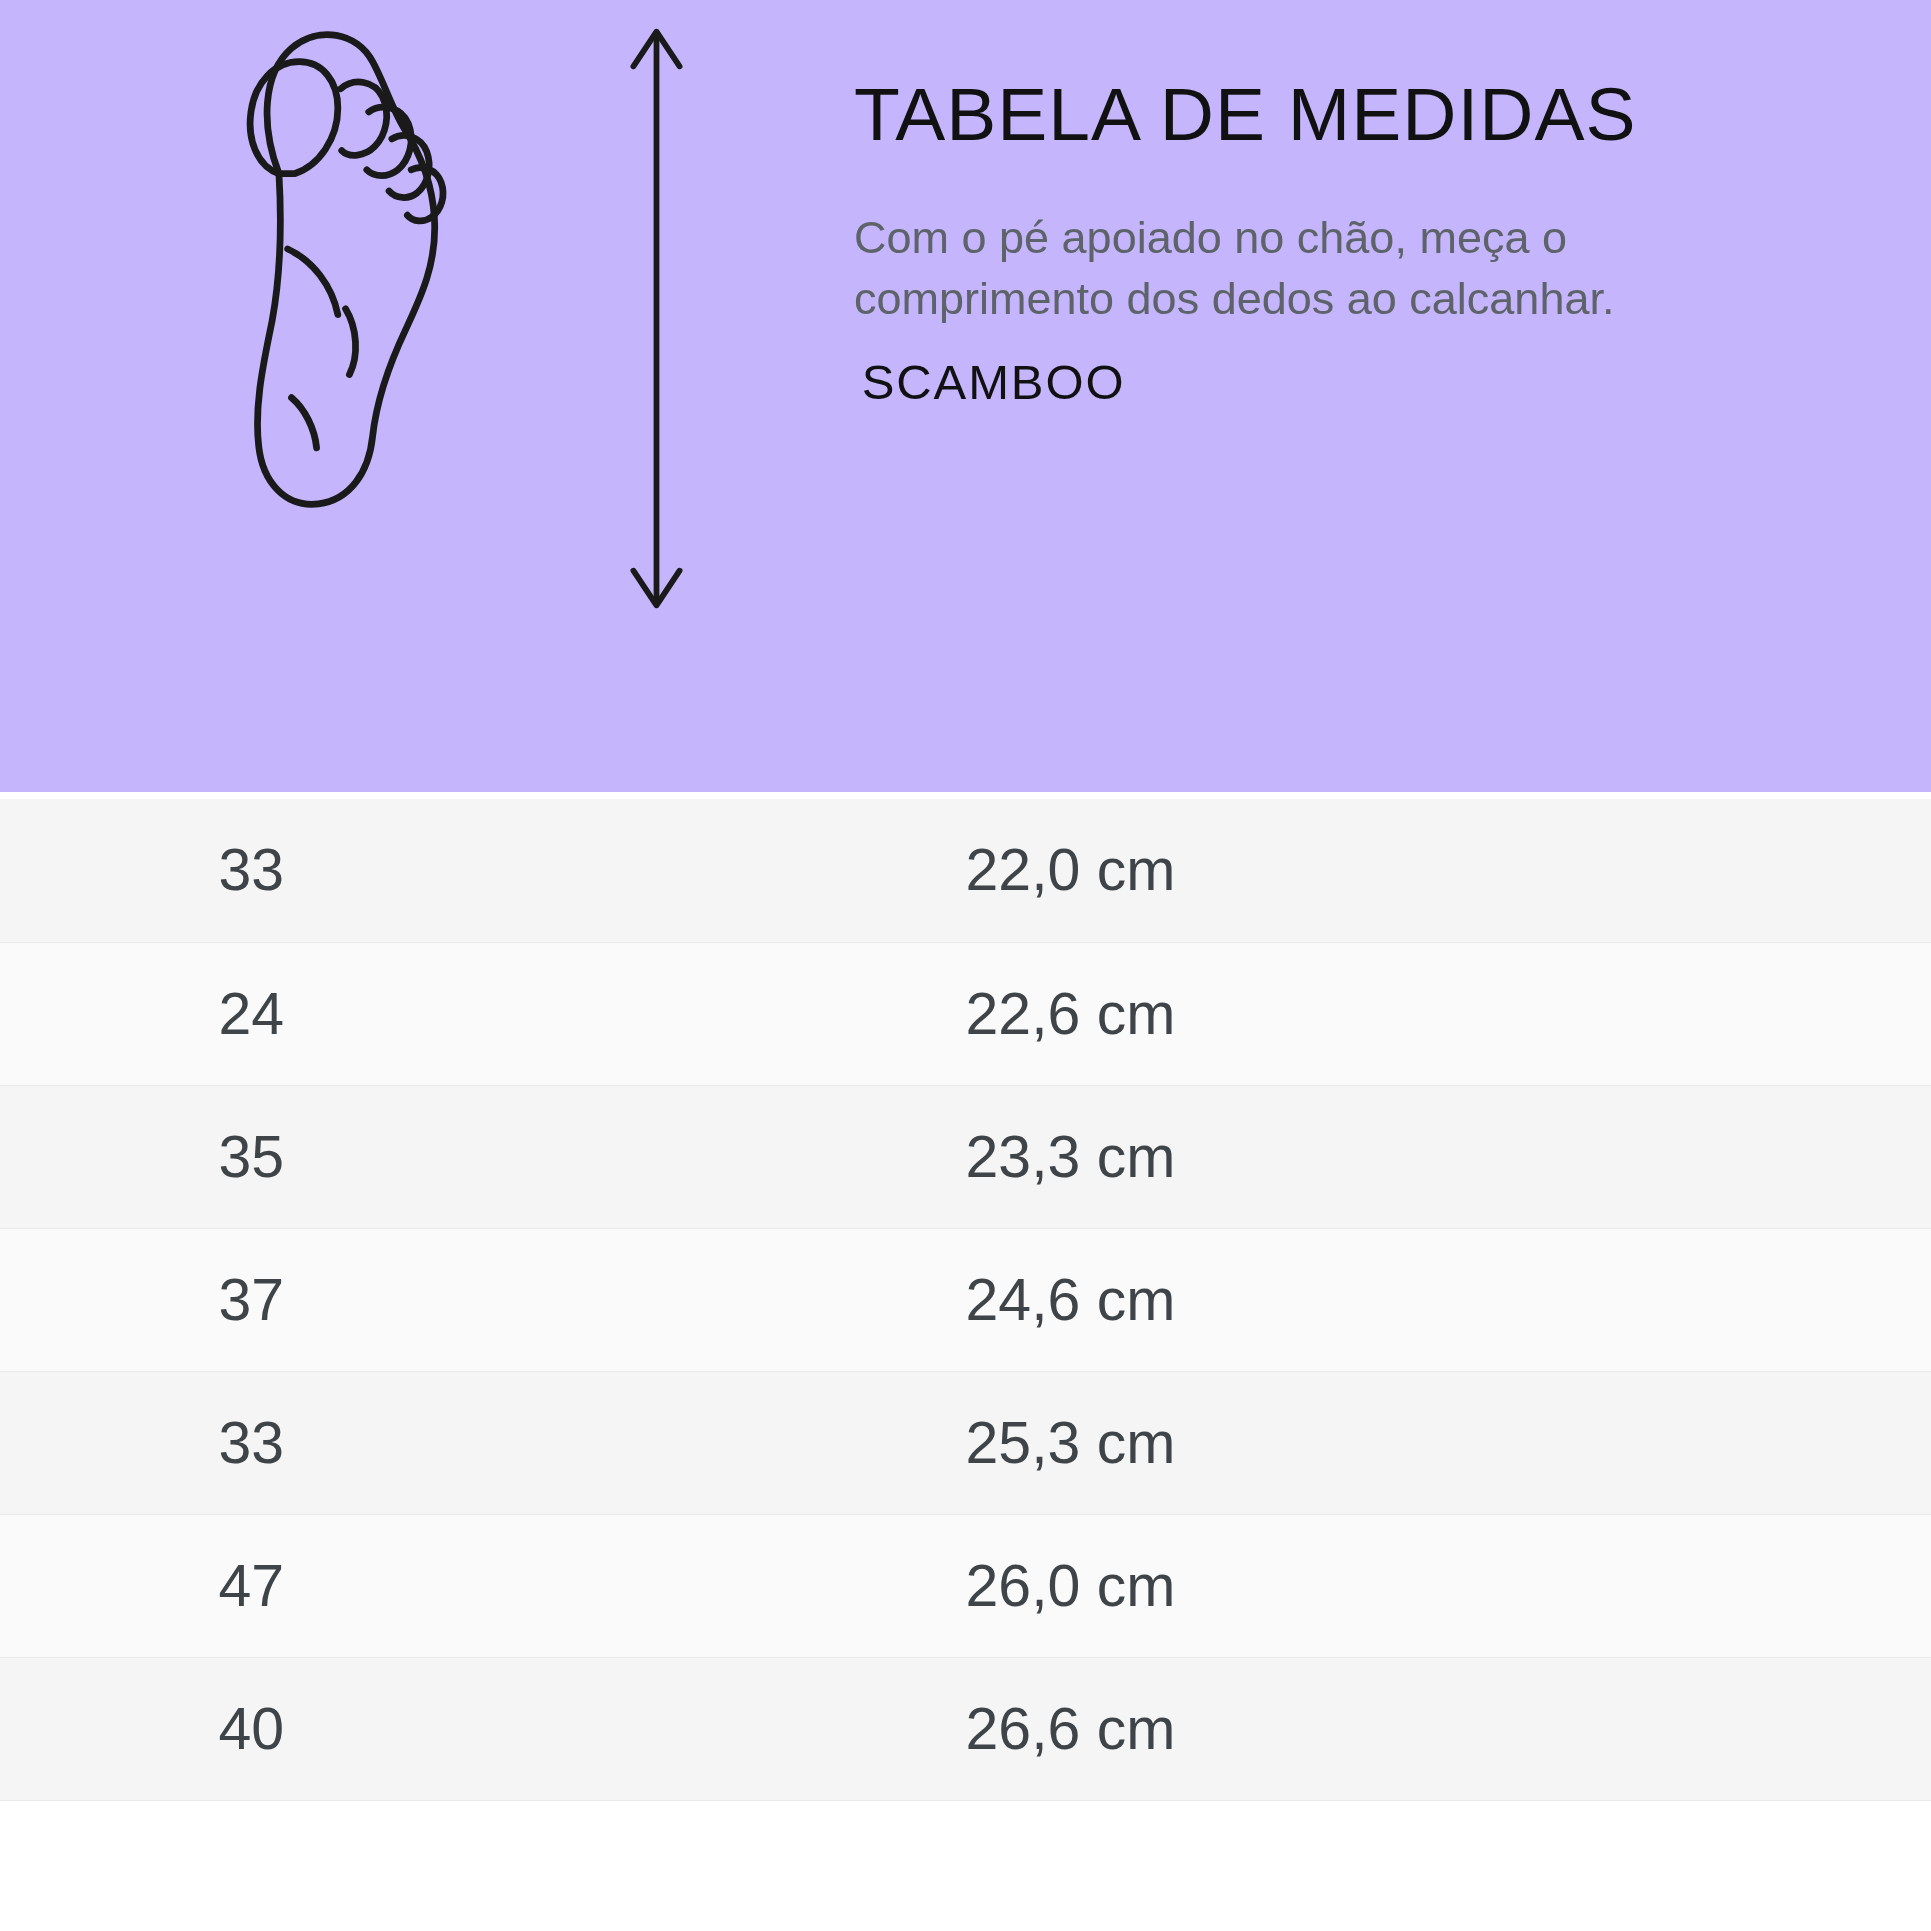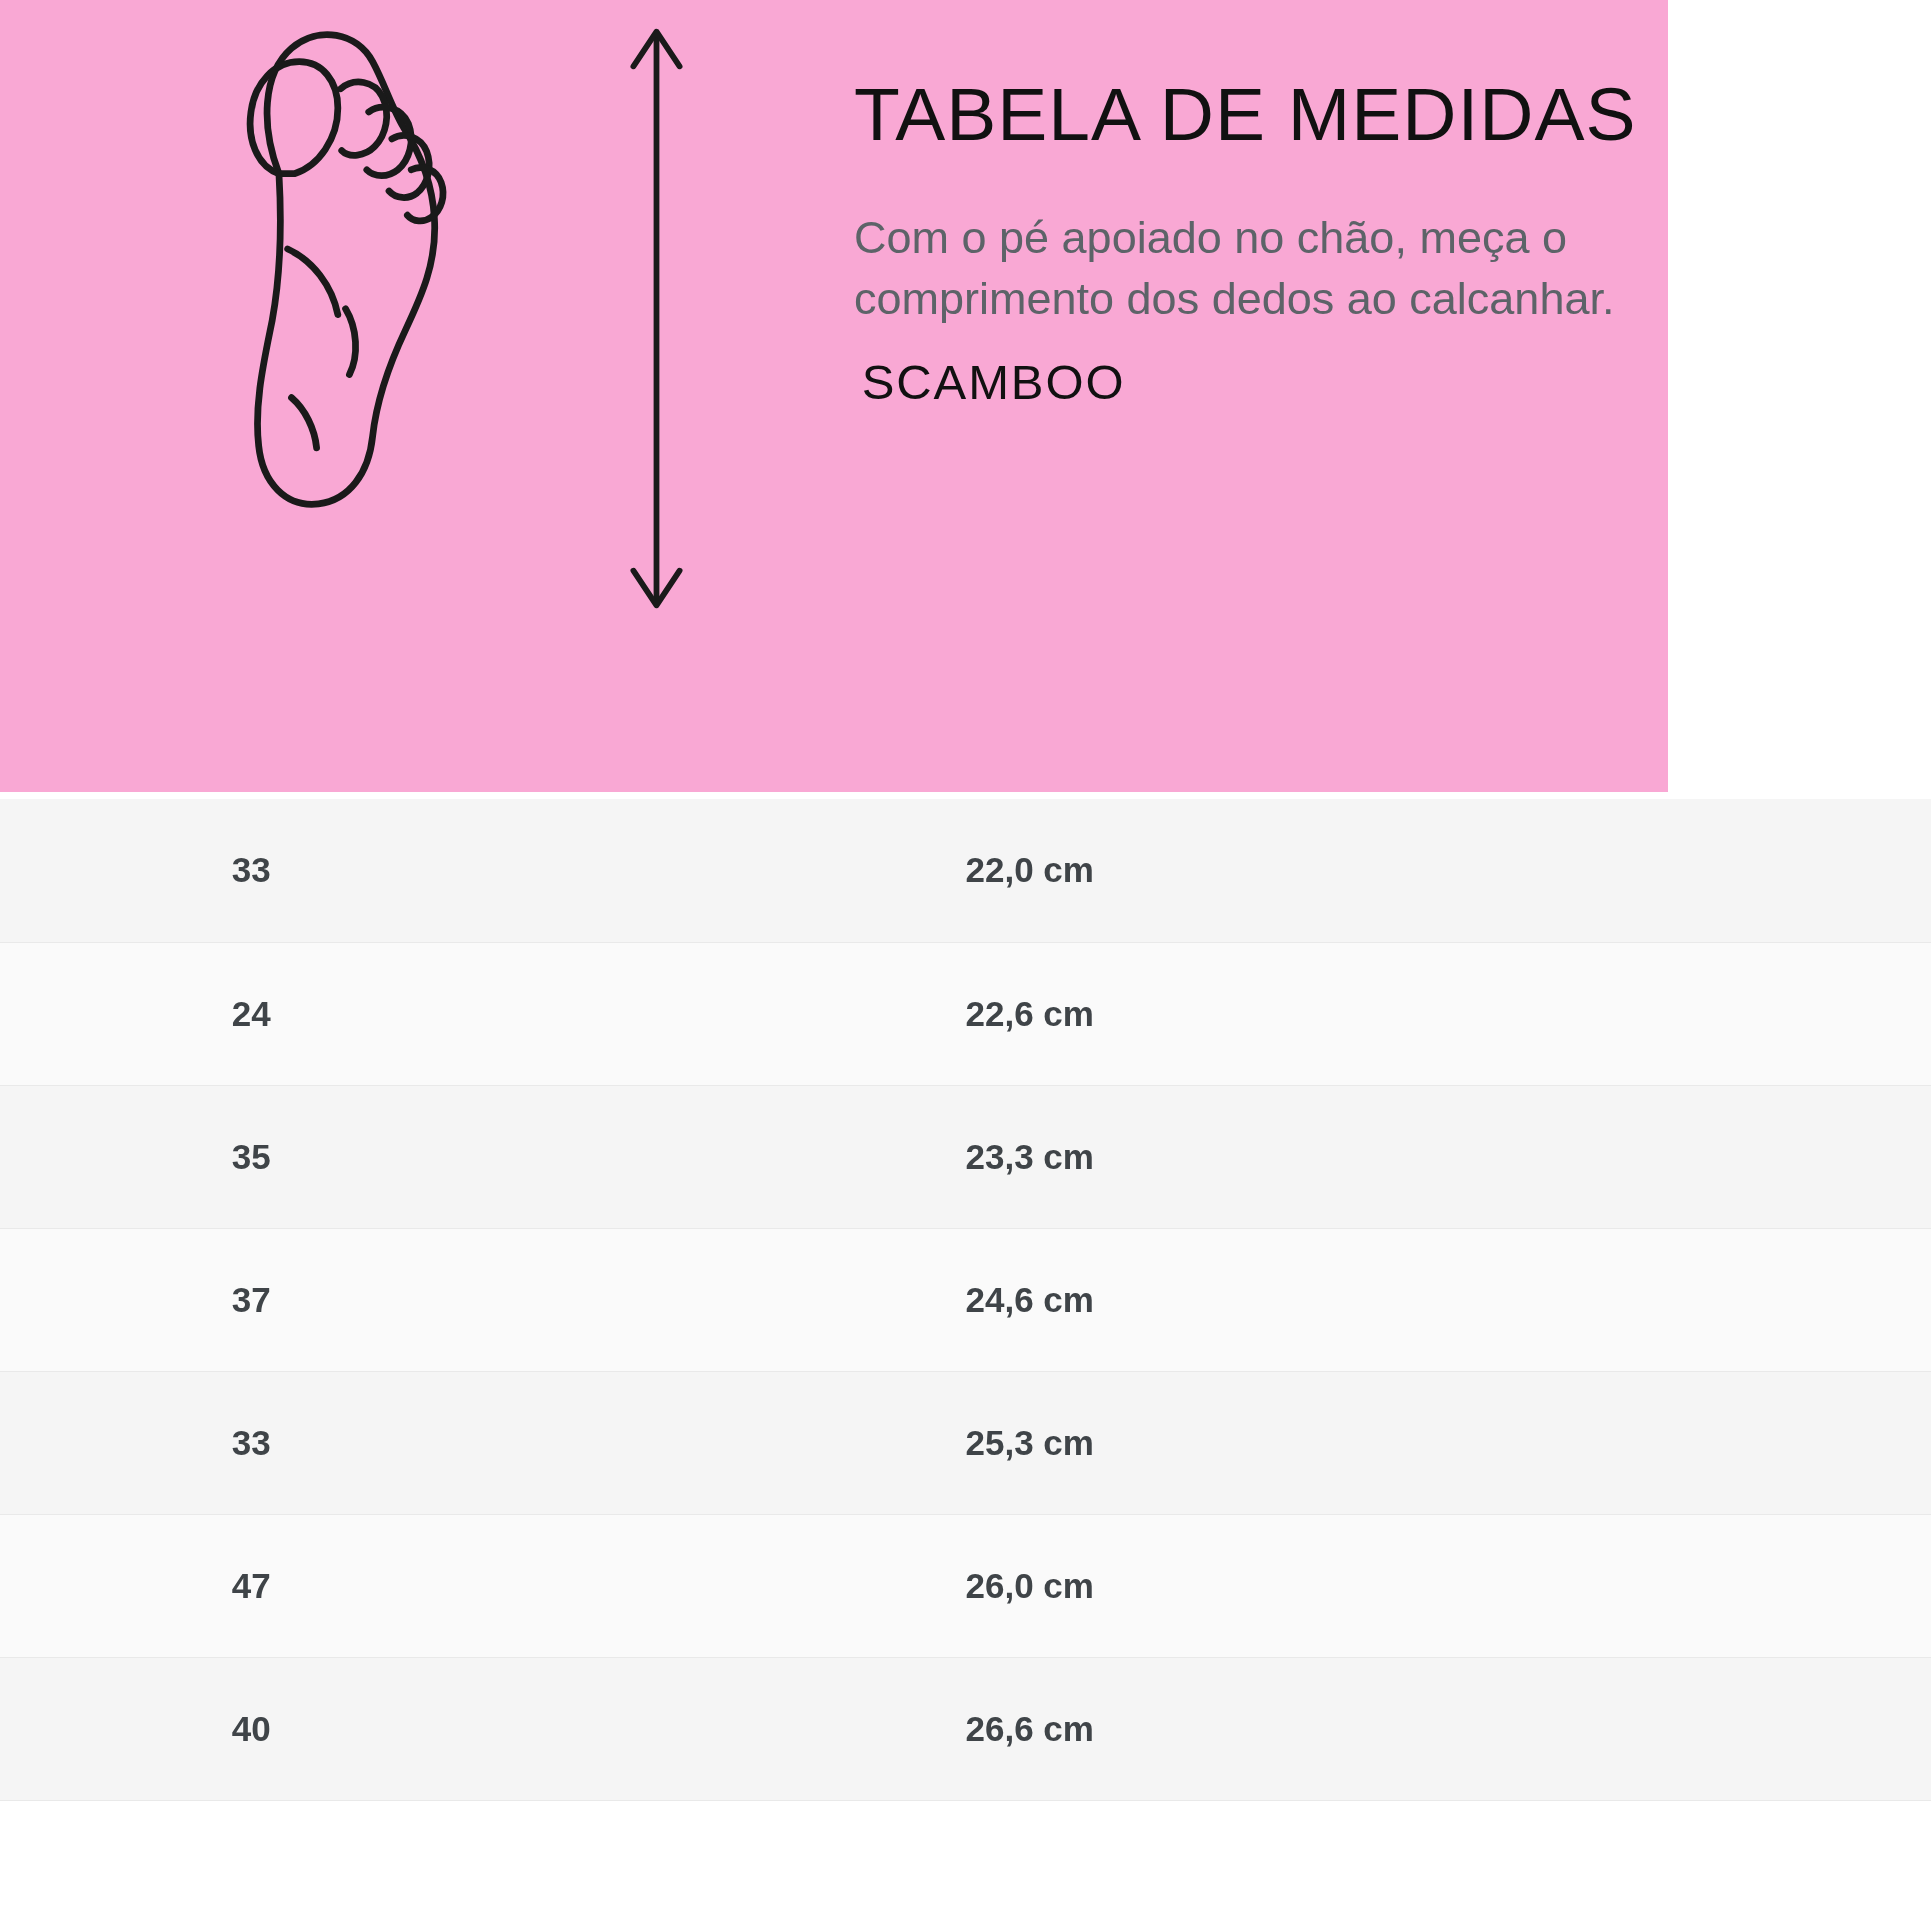--- a/index.html
+++ b/index.html
@@ -13,23 +13,23 @@
     height: 1931px;
     font-family: "Liberation Sans", sans-serif;
     color: #1a1a1a;
     overflow: hidden;
     position: relative;
   }
 
   
   .top-area {
     position: relative;
-    width: 1668px;
+    width: 1931px;
     height: 792px;
-    background: #f9a8d4;
+    background: #c4b5fd;
     box-sizing: border-box;
     padding-left: 28px;
   }
 
   .foot-diagram {
     position: absolute;
     left: 222px;
     top: 19.3px;
     width: 251px;
     height: 599px;
@@ -88,23 +88,23 @@
     background: #f7f7f7;
   }
   .size-table tr {
     height: 143px;
   }
   .size-table tr:nth-child(odd)  { background: #f5f5f5; }
   .size-table tr:nth-child(even) { background: #fafafa; }
   .size-table td {
     border: none;
     border-bottom: 1px solid #e9e9e9;
-    font-size: 35px;
+    font-size: 59px;
     color: #3f4448;
-    font-weight: 700;
+    font-weight: 400;
     padding: 0;
     vertical-align: middle;
   }
   .size-table td.col-size {
     width: 50%;
     text-align: center;
     padding-right: 463px;
     box-sizing: border-box;
   }
   .size-table td.col-measure {

